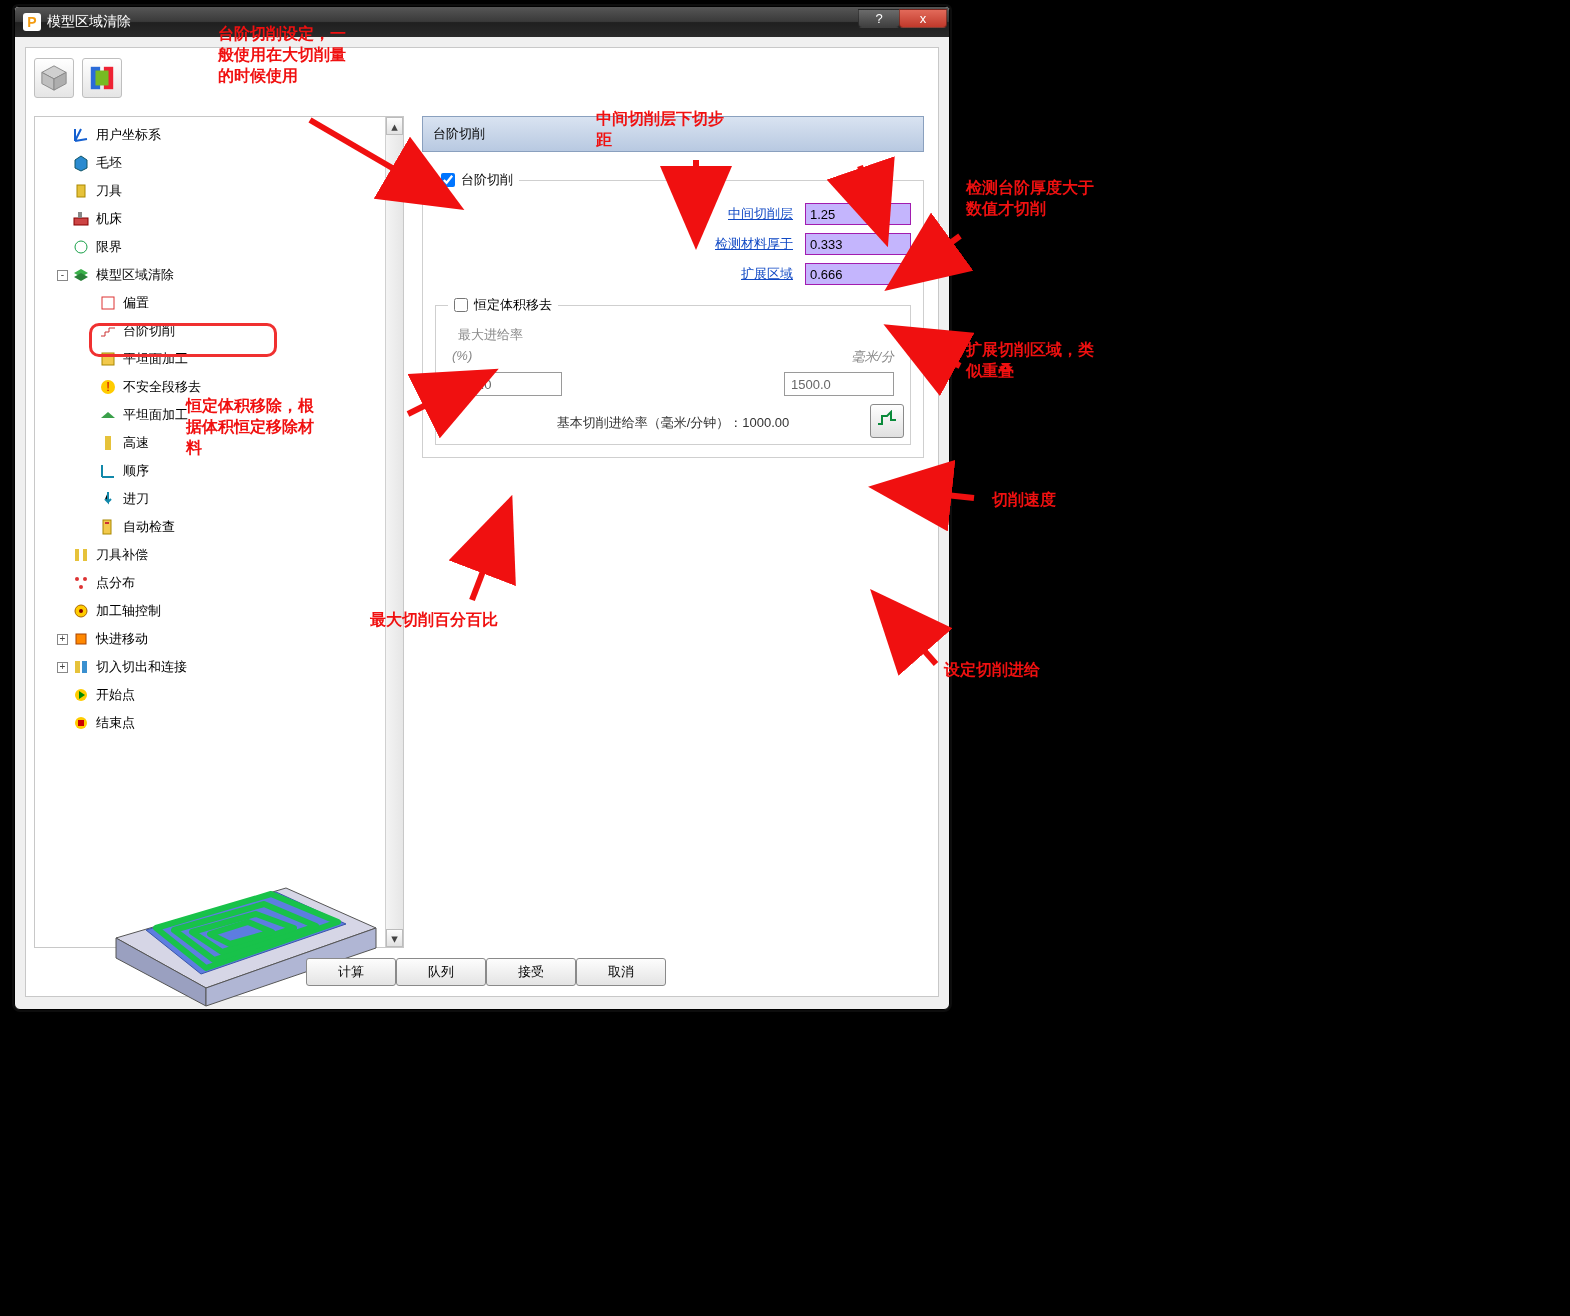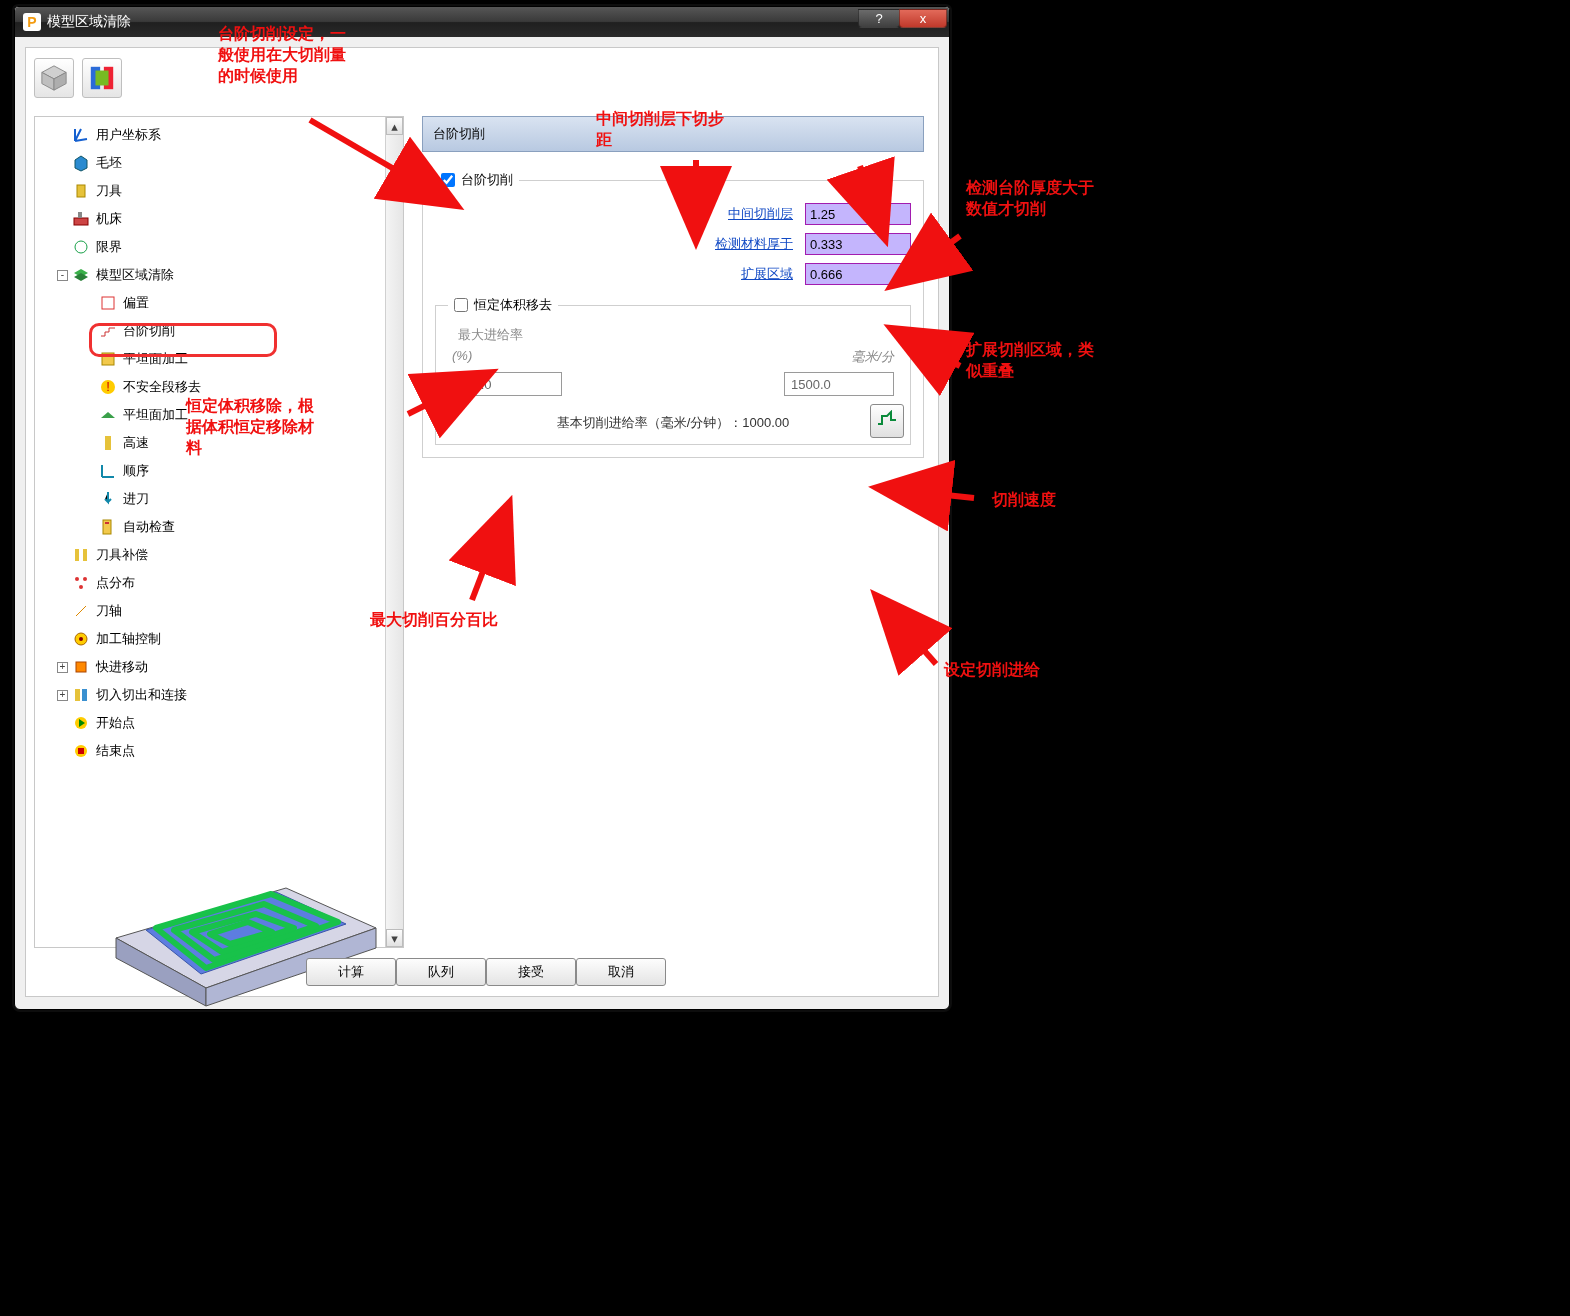--- a/index.html
+++ b/index.html
@@ -267,29 +267,20 @@
             <div class="node">
               <span style="width:15px;display:inline-block"></span>
               <span class="ic">
                 <svg width="18" height="18">
                   <circle cx="5" cy="5" r="2" fill="#d33"></circle>
                   <circle cx="13" cy="5" r="2" fill="#d33"></circle>
                   <circle cx="9" cy="13" r="2" fill="#d33"></circle>
                 </svg>
               </span>
               <span class="lbl">点分布</span>
-            </div>
-            <div class="node">
-              <span style="width:15px;display:inline-block"></span>
-              <span class="ic">
-                <svg width="18" height="18">
-                  <path d="M4 14 L14 4" stroke="#d80" stroke-width="3/"></path>
-                </svg>
-              </span>
-              <span class="lbl">刀轴</span>
             </div>
             <div class="node">
               <span style="width:15px;display:inline-block"></span>
               <span class="ic">
                 <svg width="18" height="18">
                   <circle cx="9" cy="9" r="6" fill="#fc0" stroke="#a60"></circle>
                   <circle cx="9" cy="9" r="2" fill="#800"></circle>
                 </svg>
               </span>
               <span class="lbl">加工轴控制</span>

